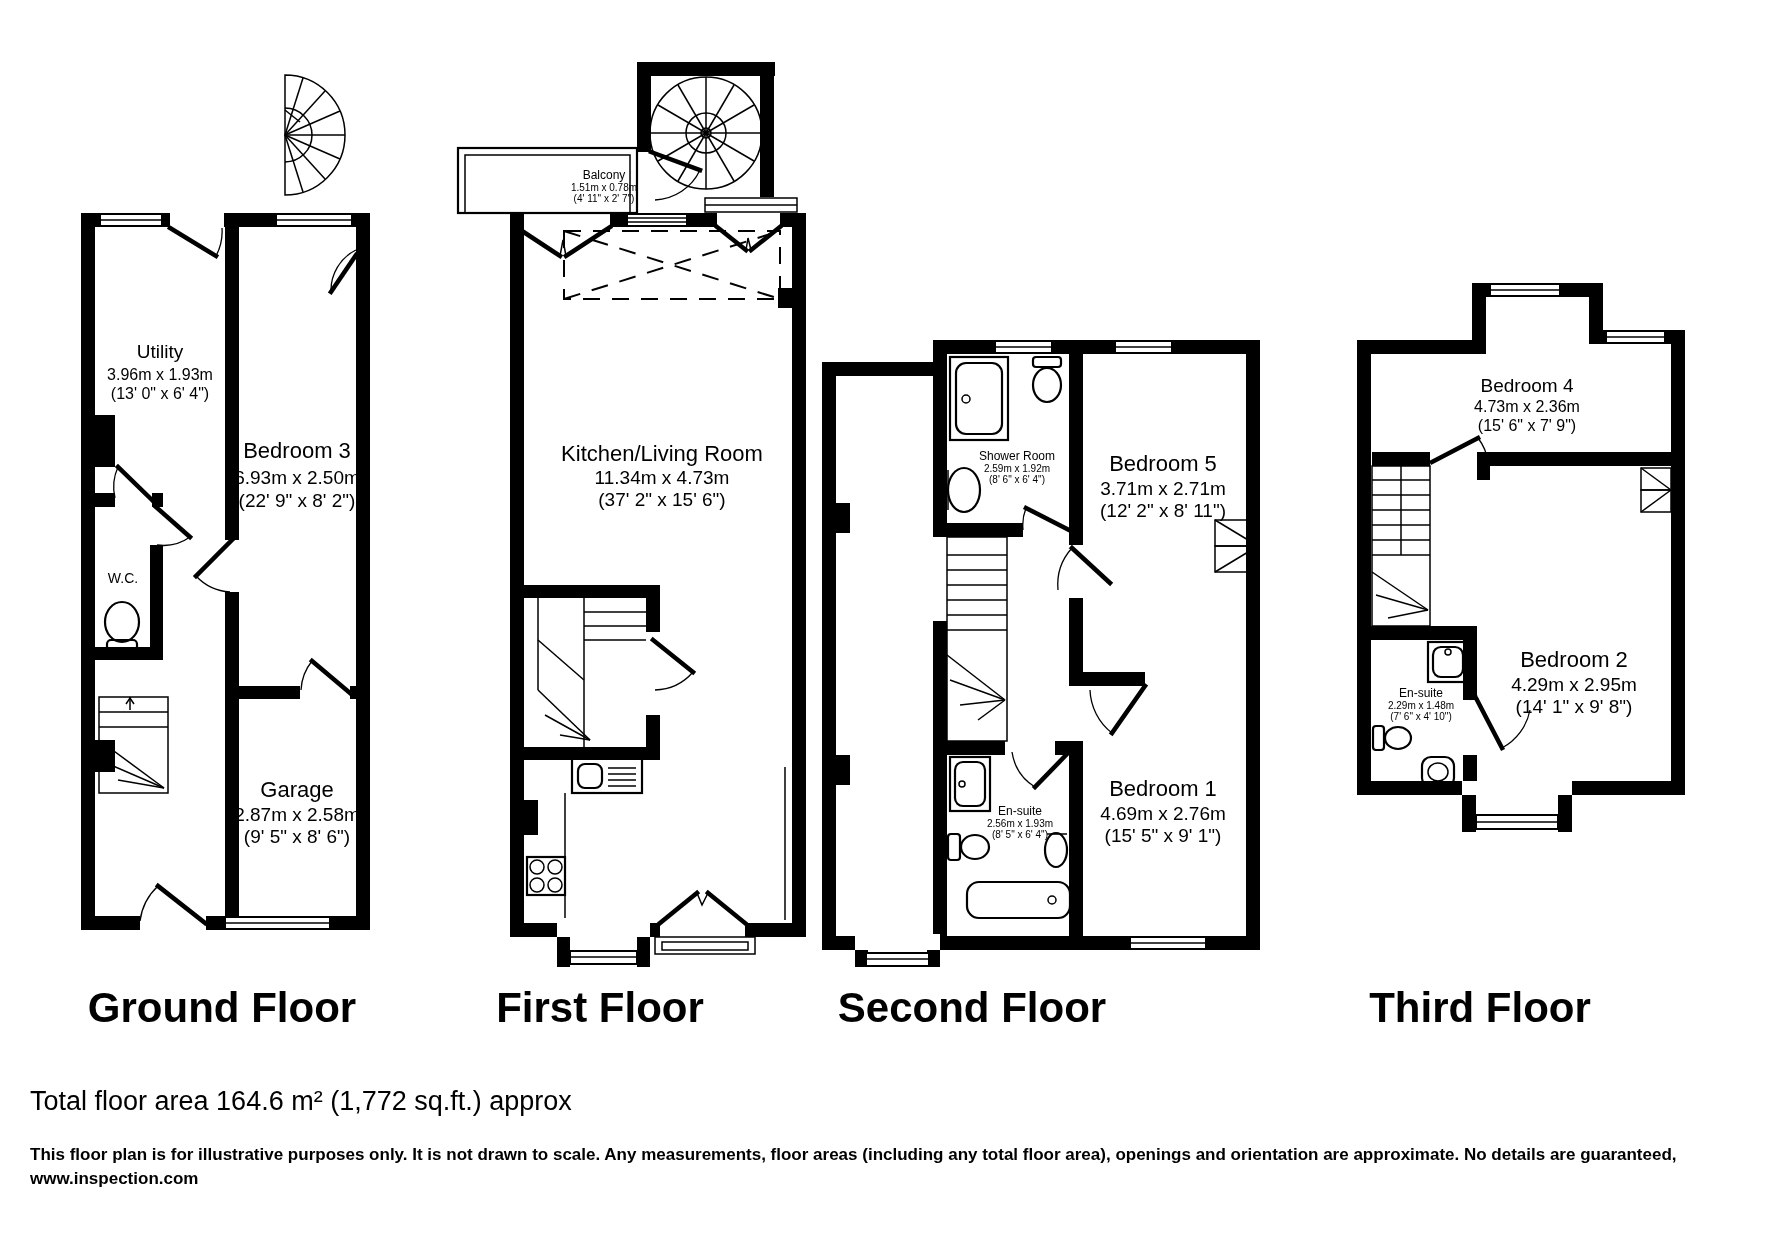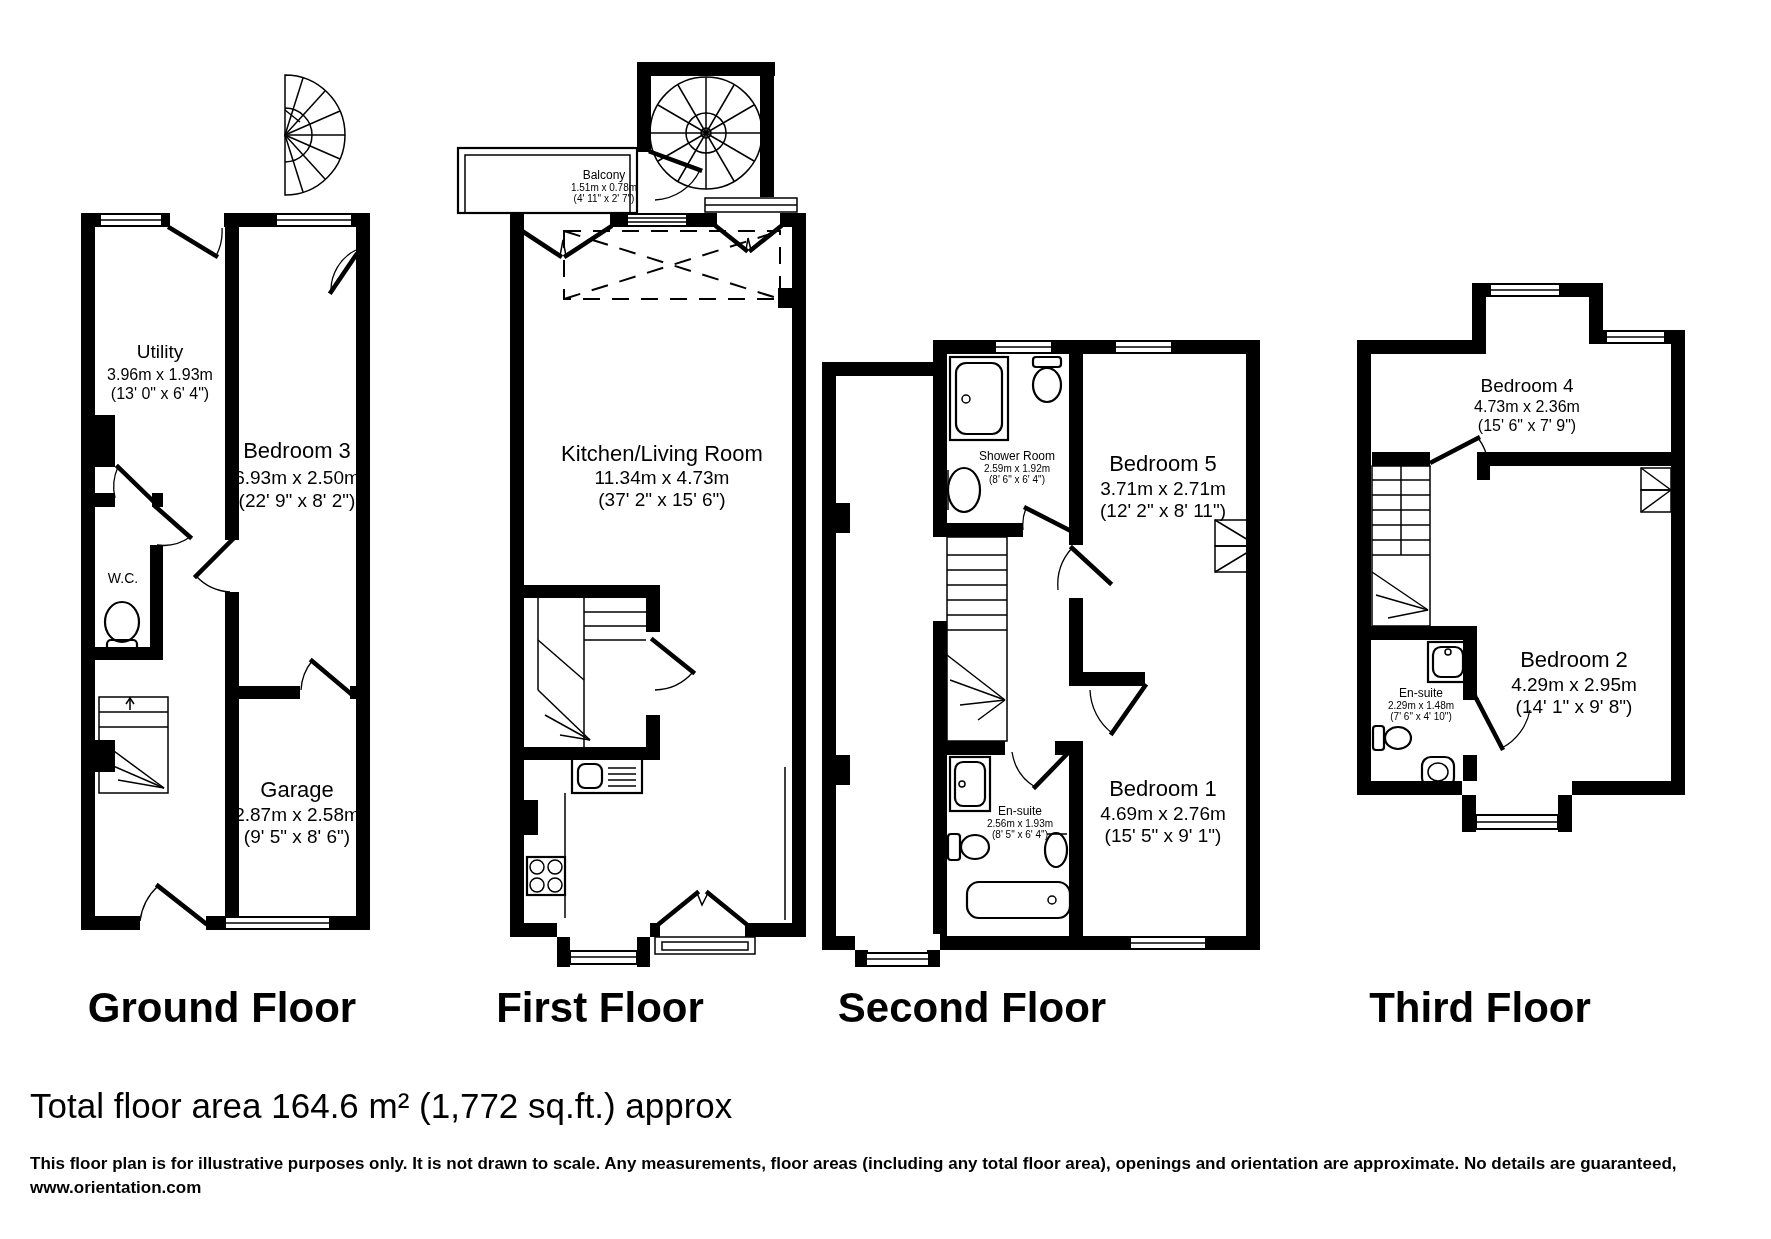--- a/index.html
+++ b/index.html
@@ -17,21 +17,21 @@
   text{fill:#000;}
   .title{font-size:42px;font-weight:bold;text-anchor:middle;}
   .rm-lg{font-size:22px;text-anchor:middle;}
   .dm-lg{font-size:19px;text-anchor:middle;}
   .rm-md{font-size:19px;text-anchor:middle;}
   .dm-md{font-size:16px;text-anchor:middle;}
   .rm-sm{font-size:12px;text-anchor:middle;}
   .dm-sm{font-size:10px;text-anchor:middle;}
   .wc{font-size:14px;text-anchor:middle;}
   .footer{position:absolute;left:30px;top:1086px;width:1720px;}
-  .total{font-size:35px;color:#000;margin-bottom:26px;}
+  .total{font-size:27px;color:#000;margin-bottom:26px;}
   .disc{font-size:17px;line-height:24px;color:#000;font-weight:bold;}
 </style>
 </head>
 <body>
 
 <div id="stage">
 <svg width="1771" height="1070" viewBox="0 0 1771 1070">
 
   <g>
 
@@ -435,16 +435,16 @@
   <text class="title" x="222" y="1022">Ground Floor</text>
   <text class="title" x="600" y="1022">First Floor</text>
   <text class="title" x="972" y="1022">Second Floor</text>
   <text class="title" x="1480" y="1022">Third Floor</text>
 </svg>
 
 <div class="footer">
   <div class="total">Total floor area 164.6 m² (1,772 sq.ft.) approx</div>
   <div class="disc">
     <div>This floor plan is for illustrative purposes only. It is not drawn to scale. Any measurements, floor areas (including any total floor area), openings and orientation are approximate. No details are guaranteed,</div>
-    <div>www.orientation.com</div>
+    <div>www.inspection.com</div>
   </div>
 </div>
 </div>
 
 </body></html>

